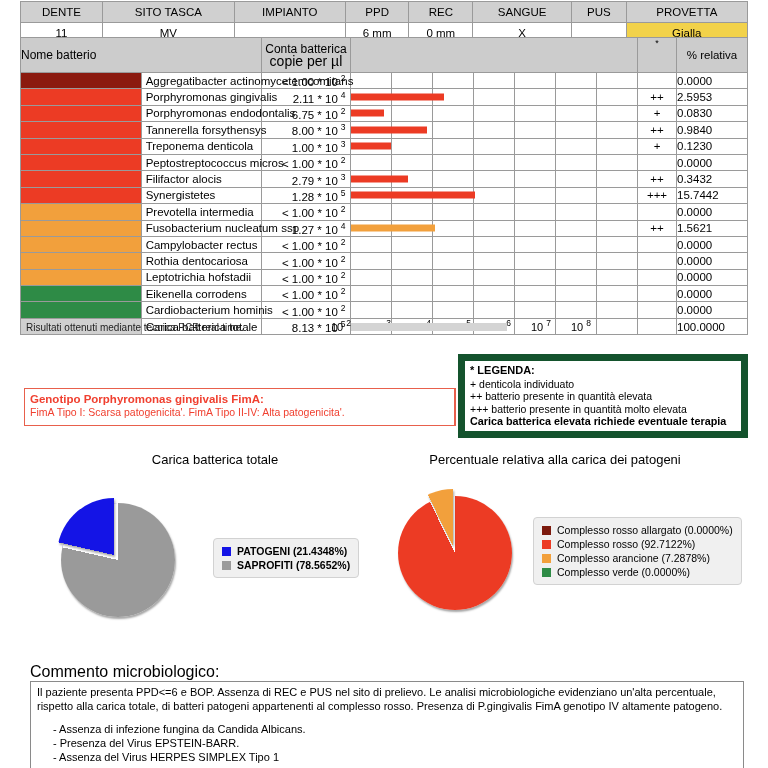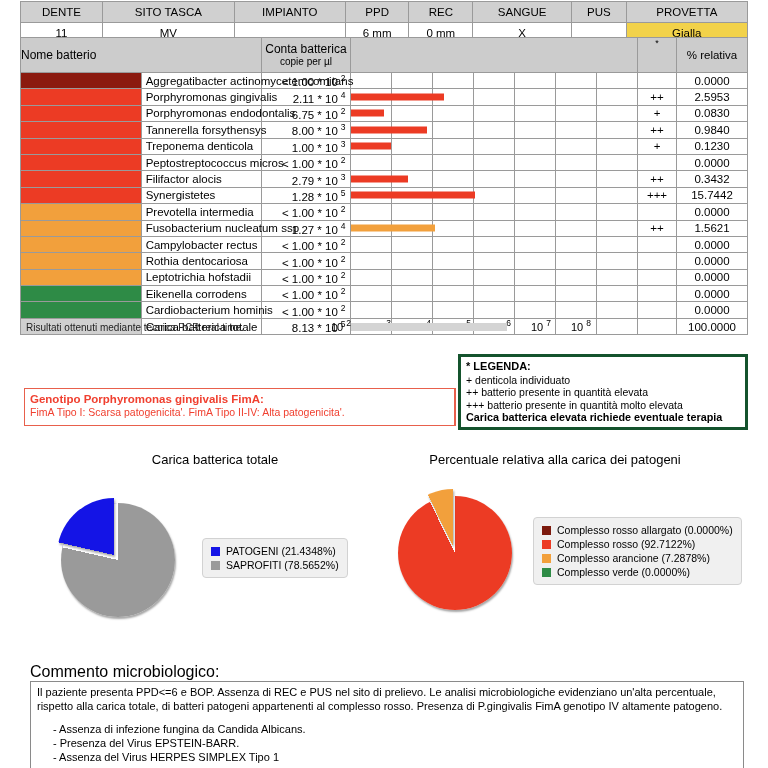--- a/index.html
+++ b/index.html
@@ -42,30 +42,30 @@
   }
   .bact-table td, .bact-table th {
     border: 1px solid #9a9a9a;
     padding: 0;
     font-weight: normal;
     height: 16.4px;
   }
   .hdr td { background: #cccccc; vertical-align: middle; }
   .hdr .h-nome { text-align: left; padding-left: 5px; font-size: 12px; }
   .hdr .h-conta { text-align: center; font-size: 12px; line-height: 13px; }
-  .hdr .h-conta .sub { font-size: 10px; display: block; line-height: 11px; }
+  .hdr .h-conta .sub { font-size: 14px; display: block; line-height: 11px; }
   .hdr .h-star { text-align: center; font-size: 9px; vertical-align: top; }
   .hdr .h-perc { text-align: center; font-size: 11.5px; }
 
   .c-swatch { width: 20px; padding: 0 !important; }
   .c-name { width: 215px; text-align: left; padding-left: 4px !important; white-space: nowrap; }
   .c-count { width: 86px; text-align: right; padding-right: 4px !important; white-space: nowrap; }
   .c-bar { width: 40px; padding: 0 !important; position: relative; }
   .c-star { width: 38px; text-align: center; }
-  .c-perc { width: 69px; text-align: center; }
+  .c-perc { width: 69px; text-align: left; }
 
   .c-count .exp { font-size: 8.5px; vertical-align: super; margin-left: 3px; }
   .bar {
     position: absolute;
     left: 0; top: 50%;
     transform: translateY(-50%);
     height: 7px;
     z-index: 5;
   }
   .bar.total { height: 8px; background: #d4d4d4; }
@@ -86,21 +86,21 @@
 
   .pcr-note {
     position: absolute; left: 26px; top: 322px;
     font-size: 10px; color: #222;
   }
 
   
   .legenda {
     position: absolute; left: 458px; top: 354px;
     width: 290px;
-    border: 3px solid #14532d;
+    border: 7px solid #14532d;
     background: #fff;
     padding: 3px 5px 4px 5px;
     font-size: 10.5px;
     line-height: 12.2px;
   }
   .legenda .title { font-weight: bold; font-size: 11px; margin-bottom: 2px; }
   .legenda .bold { font-weight: bold; font-size: 10.8px; }
 
   
   .genotipo {
@@ -476,21 +476,21 @@
       <div class="l2">FimA Tipo I: Scarsa patogenicita'. FimA Tipo II-IV: Alta patogenicita'.</div>
     </div>
   </div>
 
   <div class="chart-title" style="left:60px; top:452px; width:310px;">Carica batterica totale</div>
   <div id="pie1-holder">
       <div class="pie" style="left: 61px; top: 503px; height: 114px; width: 114px; background: conic-gradient(rgb(154, 154, 154) 0deg, rgb(154, 154, 154) 282.835deg, rgb(20, 20, 230) 282.835deg, rgb(20, 20, 230) 360deg); box-shadow: rgba(0, 0, 0, 0.35) 1px 2px 2px;"></div>
       <div class="pie" style="left: 61px; top: 503px; height: 114px; width: 114px; background: conic-gradient(transparent 0deg, transparent 282.835deg, rgb(255, 255, 255) 282.835deg, rgb(255, 255, 255) 360deg, transparent 360deg, transparent 360deg);"></div>
       <div class="pie" style="left: 56.7343px; top: 497.653px; height: 114px; width: 114px; background: conic-gradient(transparent 0deg, transparent 282.835deg, rgb(20, 20, 230) 282.835deg, rgb(20, 20, 230) 360deg, transparent 360deg, transparent 360deg); filter: drop-shadow(rgba(0, 0, 0, 0.35) 1px 2px 1px);"></div>
     </div>
-  <div class="pie-legend" id="pie1-legend" style="left:202px; top:538px;">
+  <div class="pie-legend" id="pie1-legend" style="left:213px; top:538px;font-weight:bold;">
       <div class="row">
         <span class="sw" style="background: rgb(20, 20, 230);"></span>
         <span>PATOGENI (21.4348%)</span>
       </div>
       <div class="row">
         <span class="sw" style="background: rgb(154, 154, 154);"></span>
         <span>SAPROFITI (78.5652%)</span>
       </div>
     </div>
 

